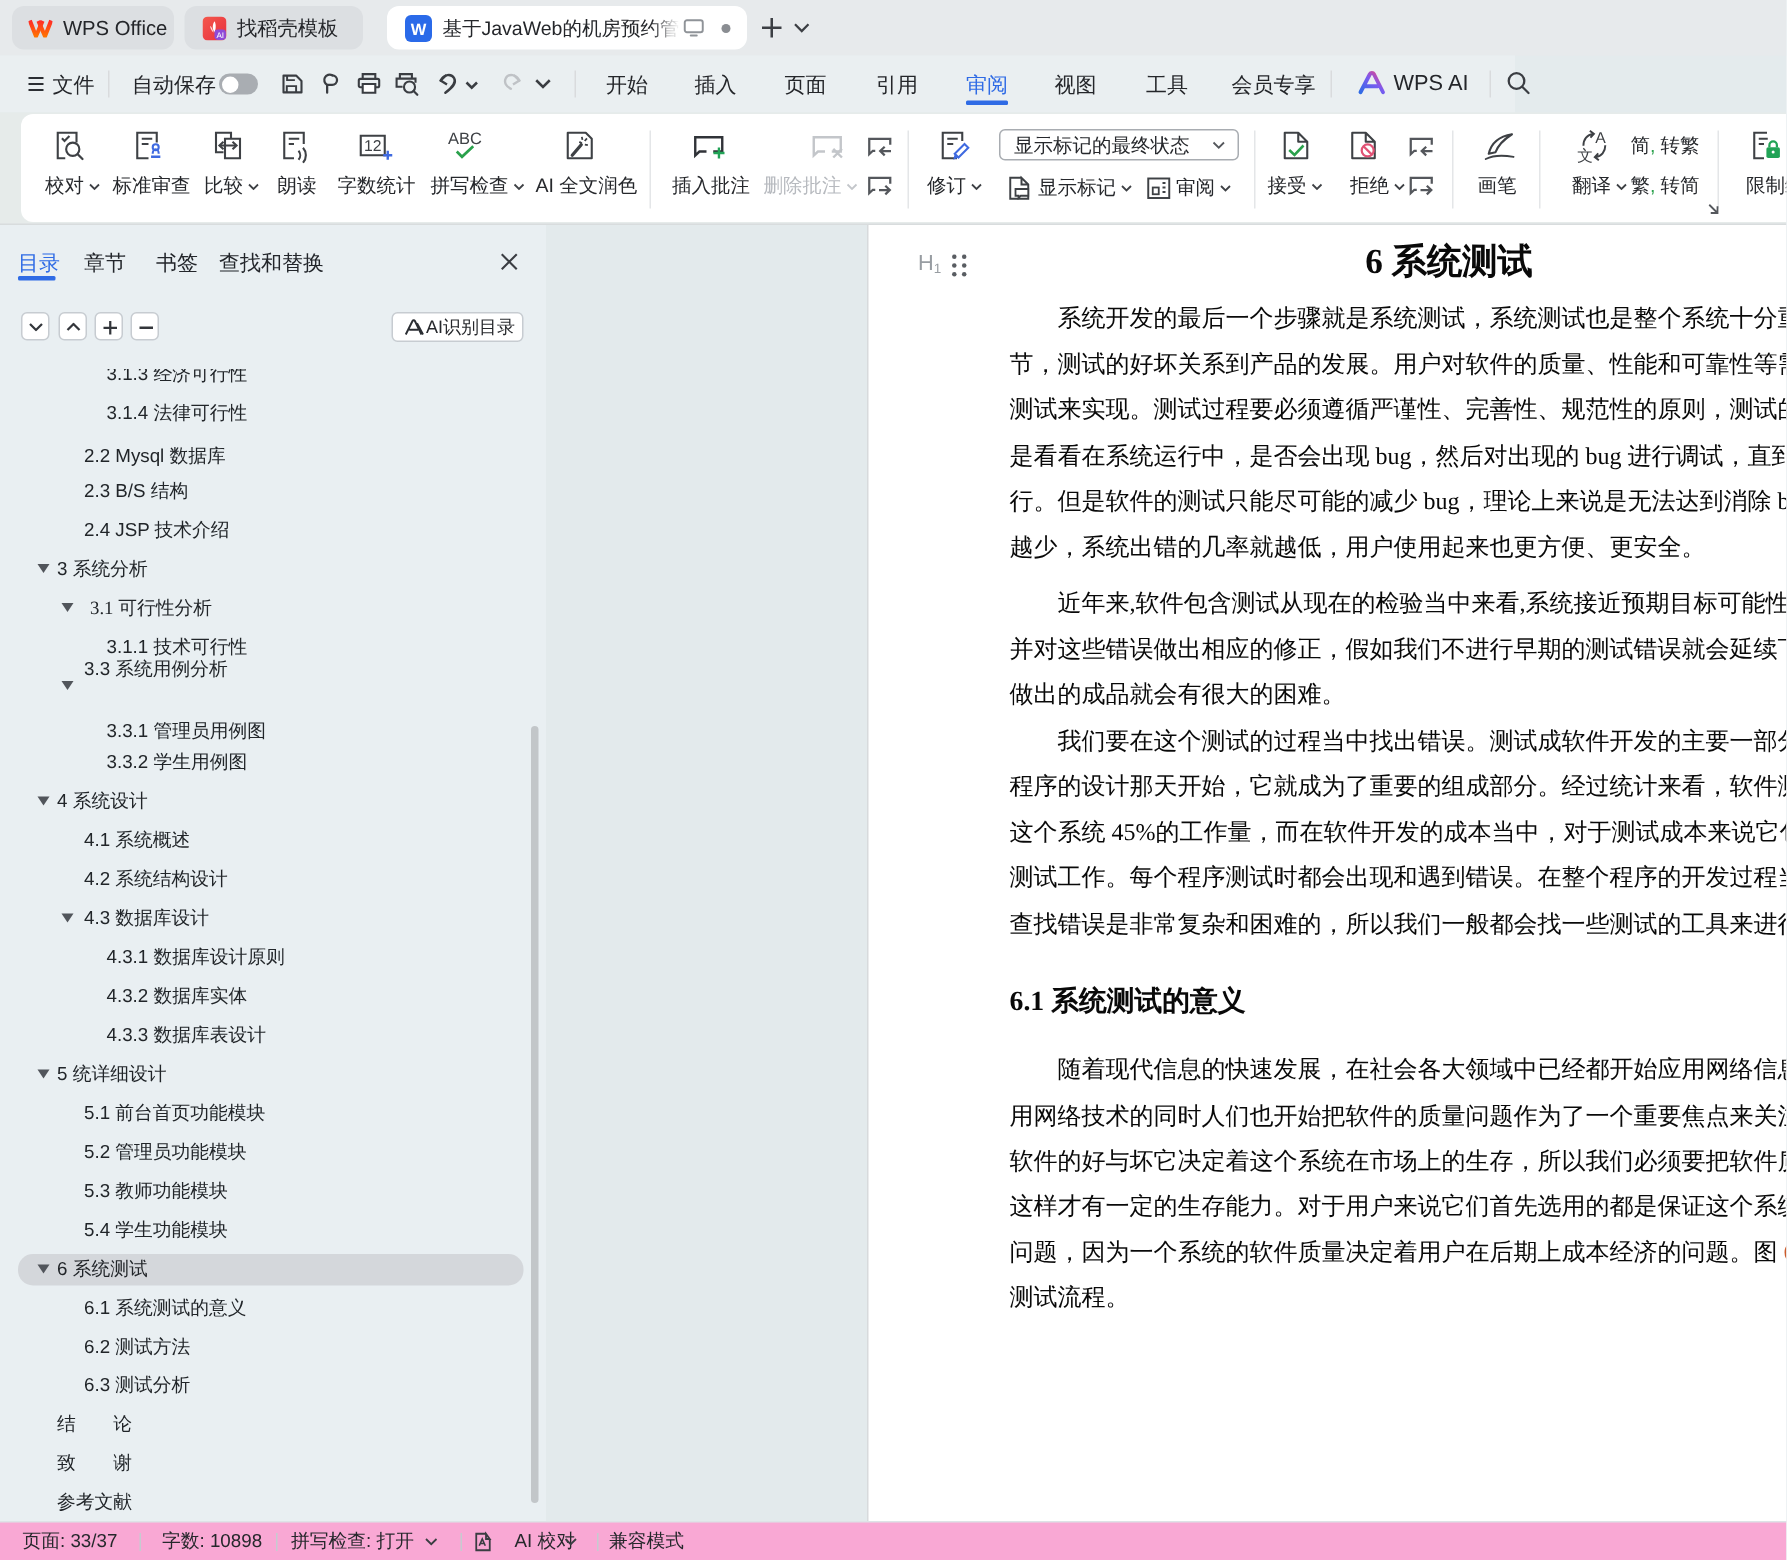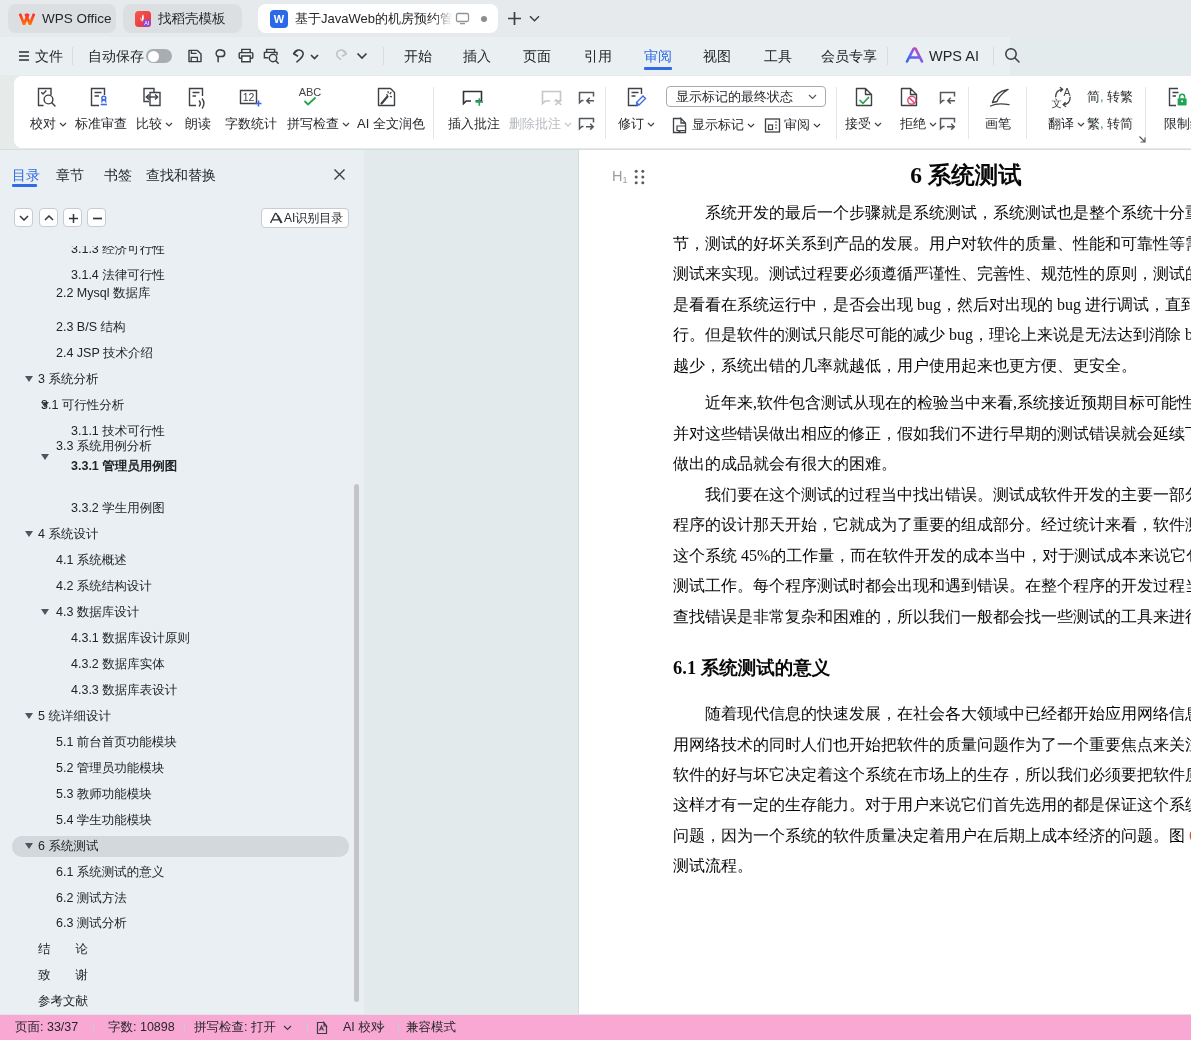--- a/index.html
+++ b/index.html
@@ -368,31 +368,31 @@
       <svg style="position:absolute;left:7px;top:3px;" width="14" height="13" viewBox="0 0 14 13">
           <path d="M1.5 11 L6 2 a0.9 0.9 0 0 1 1.6 0 L12 11 M3.8 7.8 L9.8 7.8" fill="none" stroke="#2b2e33" stroke-width="1.3" stroke-linejoin="round"></path>
           <path d="M9 3.5 L13 11" stroke="#2b2e33" stroke-width="1.3"></path>
         </svg>
       <span style="position:absolute;left:22px;top:0;line-height:19px;font-size:12px;color:#26282c;white-space:nowrap;">AI识别目录</span>
     </div>
     <div class="abs" style="left:0;top:96px;width:363px;height:768px;overflow:hidden;padding-left:36px;">
       <div class="abs" style="left:12px;top:589.6px;width:337px;height:21px;background:#d4d7db;border-radius:10px;"></div>
       <div class="tocrow" style="left:71px;top:-9px;">3.1.3 经济可行性</div>
       <div class="tocrow" style="left:71px;top:16.9px;">3.1.4 法律可行性</div>
-      <div class="tocrow" style="left:56px;top:35px;">2.2 Mysql 数据库</div>
+      <div class="tocrow" style="left:56px;top:46px;">2.2 Mysql 数据库</div>
       <div class="tocrow" style="left:56px;top:68.8px;">2.3 B/S 结构</div>
       <div class="tocrow" style="left:56px;top:94.8px;">2.4 JSP 技术介绍</div>
       <div class="tocarrow" style="left:25px;top:129.7px;"></div>
       <div class="tocrow" style="left:38px;top:120.7px;">3  系统分析</div>
       <div class="tocarrow" style="left:41px;top:155.6px;"></div>
-      <div class="tocrow" style="left:41px;top:146.6px;">3.1  可行性分析</div>
+      <div class="tocrow" style="left:60px;top:146.6px;font-family:Liberation Serif, serif;">3.1  可行性分析</div>
       <div class="tocrow" style="left:71px;top:172.6px;">3.1.1  技术可行性</div>
       <div class="tocarrow" style="left:41px;top:207.5px;"></div>
       <div class="tocrow" style="left:56px;top:188px;">3.3 系统用例分析</div>
-      <div class="tocrow" style="left:71px;top:208px;font-weight:bold;">3.3.1 管理员用例图</div>
+      <div class="tocrow" style="left:71px;top:229px;">3.3.1 管理员用例图</div>
       <div class="tocrow" style="left:71px;top:250.4px;">3.3.2 学生用例图</div>
       <div class="tocarrow" style="left:25px;top:285.3px;"></div>
       <div class="tocrow" style="left:38px;top:276.3px;">4  系统设计</div>
       <div class="tocrow" style="left:56px;top:302.3px;">4.1  系统概述</div>
       <div class="tocrow" style="left:56px;top:328.2px;">4.2  系统结构设计</div>
       <div class="tocarrow" style="left:41px;top:363.2px;"></div>
       <div class="tocrow" style="left:56px;top:354.2px;">4.3 数据库设计</div>
       <div class="tocrow" style="left:71px;top:380.1px;">4.3.1  数据库设计原则</div>
       <div class="tocrow" style="left:71px;top:406px;">4.3.2  数据库实体</div>
       <div class="tocrow" style="left:71px;top:432px;">4.3.3  数据库表设计</div>

